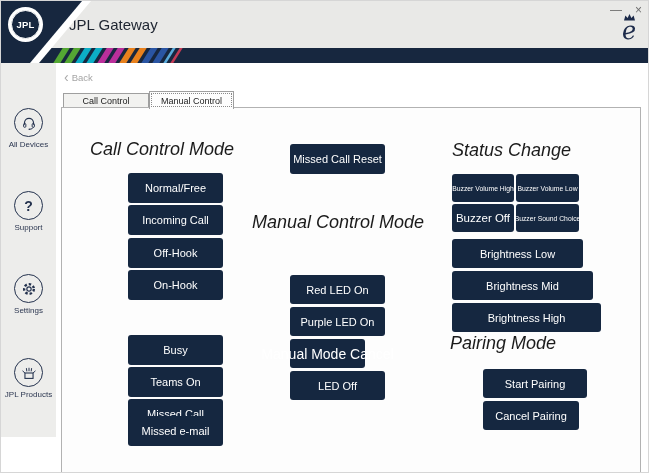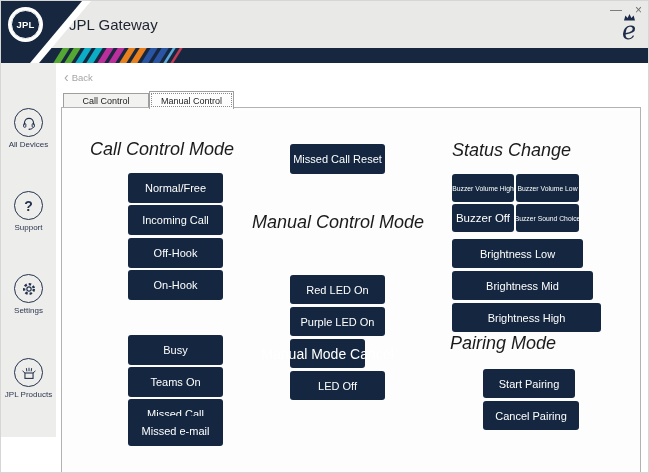--- a/index.html
+++ b/index.html
@@ -192,18 +192,18 @@
     <button class="btn btn-xs" style="left:454px; top:66px; width:63px; height:28px;">Buzzer Volume Low</button>
     <button class="btn btn-md" style="left:390px; top:96px; width:62px; height:28px;">Buzzer Off</button>
     <button class="btn btn-xs" style="left:454px; top:96px; width:63px; height:28px;">Buzzer Sound Choice</button>
 
     <button class="btn" style="left:390px; top:131px; width:131px; height:29px;">Brightness Low</button>
     <button class="btn" style="left:390px; top:163px; width:141px; height:29px;">Brightness Mid</button>
     <button class="btn" style="left:390px; top:195px; width:149px; height:29px;">Brightness High</button>
 
     <div class="h" style="left:388px; top:225px;">Pairing Mode</div>
 
-    <button class="btn" style="left:421px; top:261px; width:92px; height:29px;">Start Pairing</button>
+    <button class="btn" style="left:421px; top:261px; width:104px; height:29px;">Start Pairing</button>
     <button class="btn" style="left:421px; top:293px; width:96px; height:29px;">Cancel Pairing</button>
 
   </div>
 
 </div>
 
 </body></html>

